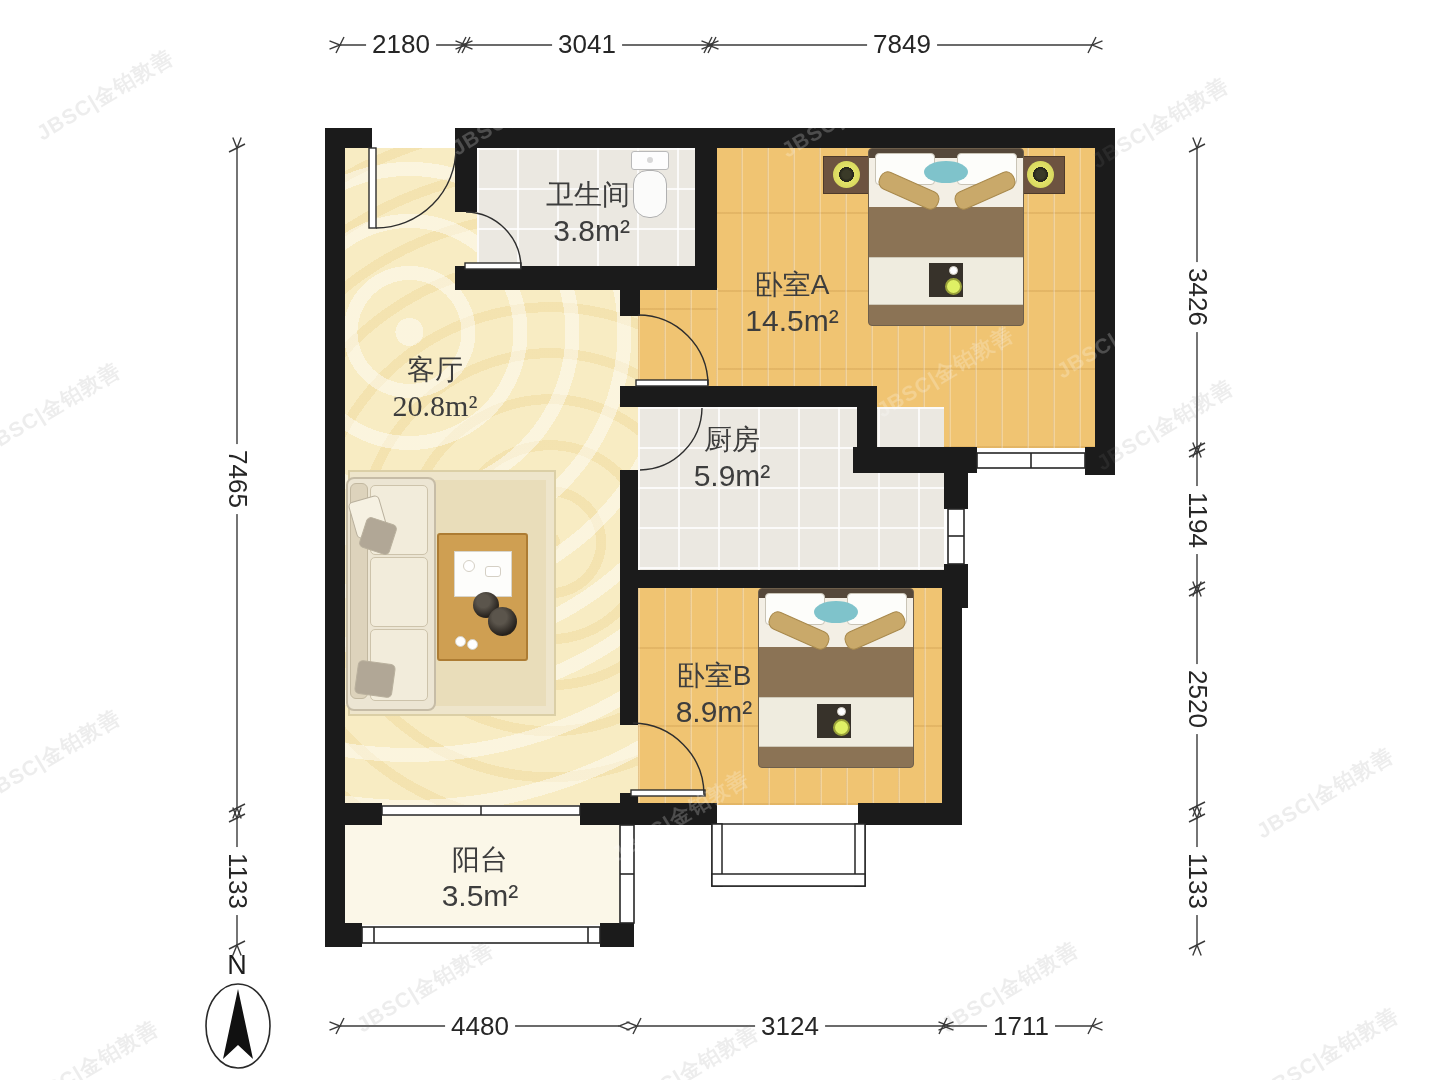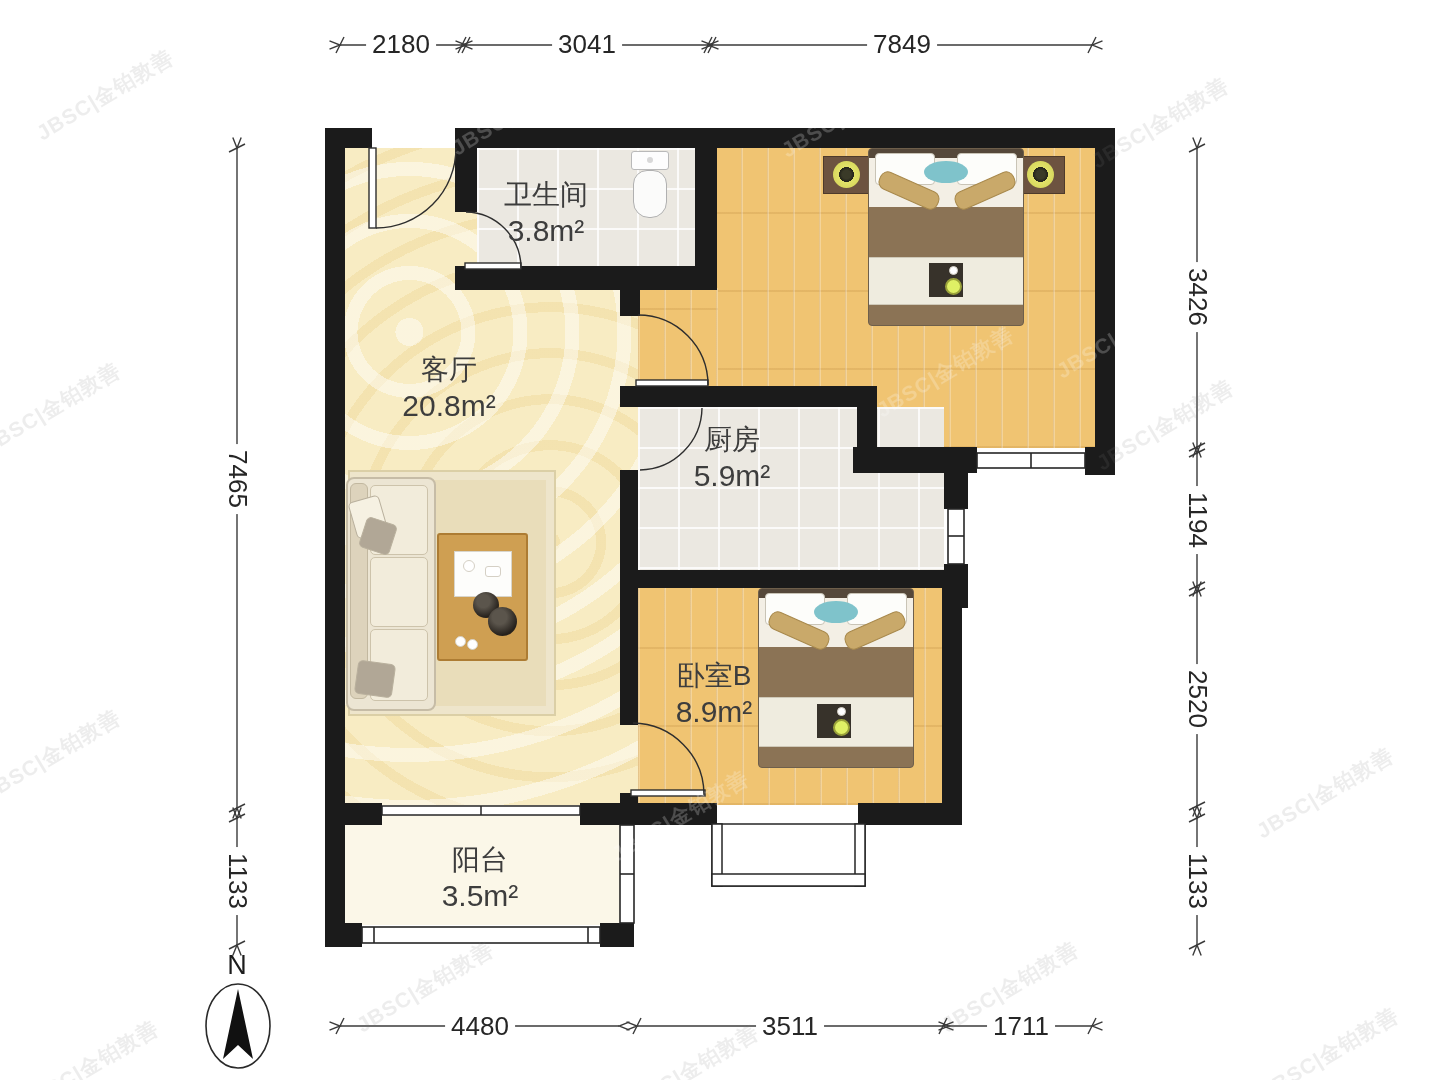--- a/index.html
+++ b/index.html
@@ -239,46 +239,50 @@
       <line x1="1197" y1="818" x2="1197" y2="945" marker-start="url(#ah)" marker-end="url(#ah)"></line>
       <path d="M1189,152 L1205,144 M1189,451 L1205,443 M1189,457 L1205,449 M1189,590 L1205,582 M1189,596 L1205,588 M1189,810 L1205,802 M1189,822 L1205,814 M1189,949 L1205,941"></path>
     </g>
 
     <g>
       <ellipse cx="238" cy="1026" rx="32" ry="42" fill="#ffffff" stroke="#2a2a2a" stroke-width="1.6"></ellipse>
       <path d="M238,989 L223,1059 L238,1045 L253,1059 Z" fill="#111111"></path>
     </g>
   </svg>
 
-  <div class="room-label" style="left:546px;top:213px;">
+  <div class="room-label" style="left:588px;top:213px;text-align:right;">
     <div class="rname">卫生间</div>
     <div class="rarea">3.8m²</div>
   </div>
-  <div class="room-label" style="left:449px;top:388px;">
+  <div class="room-label" style="left:792px;top:303px;">
+    <div class="rname">卧室A</div>
+    <div class="rarea">14.5m²</div>
+  </div>
+  <div class="room-label" style="left:435px;top:388px;font-family:Liberation Serif, serif;">
     <div class="rname">客厅</div>
     <div class="rarea">20.8m²</div>
   </div>
   <div class="room-label" style="left:732px;top:458px;">
     <div class="rname">厨房</div>
     <div class="rarea">5.9m²</div>
   </div>
   <div class="room-label" style="left:714px;top:694px;">
     <div class="rname">卧室B</div>
     <div class="rarea">8.9m²</div>
   </div>
   <div class="room-label" style="left:480px;top:878px;">
     <div class="rname">阳台</div>
     <div class="rarea">3.5m²</div>
   </div>
 
   <span class="dim" style="left:401px;top:44px;">2180</span>
   <span class="dim" style="left:587px;top:44px;">3041</span>
   <span class="dim" style="left:902px;top:44px;">7849</span>
   <span class="dim" style="left:480px;top:1026px;">4480</span>
-  <span class="dim" style="left:790px;top:1026px;">3511</span>
+  <span class="dim" style="left:790px;top:1026px;">3124</span>
   <span class="dim" style="left:1021px;top:1026px;">1711</span>
   <span class="dim v" style="left:237px;top:479px;">7465</span>
   <span class="dim v" style="left:237px;top:881px;">1133</span>
   <span class="dim v" style="left:1197px;top:297px;">3426</span>
   <span class="dim v" style="left:1197px;top:520px;">1194</span>
   <span class="dim v" style="left:1197px;top:699px;">2520</span>
   <span class="dim v" style="left:1197px;top:881px;">1133</span>
 
   <span class="northN" style="left:237px;top:965px;">N</span>
 

